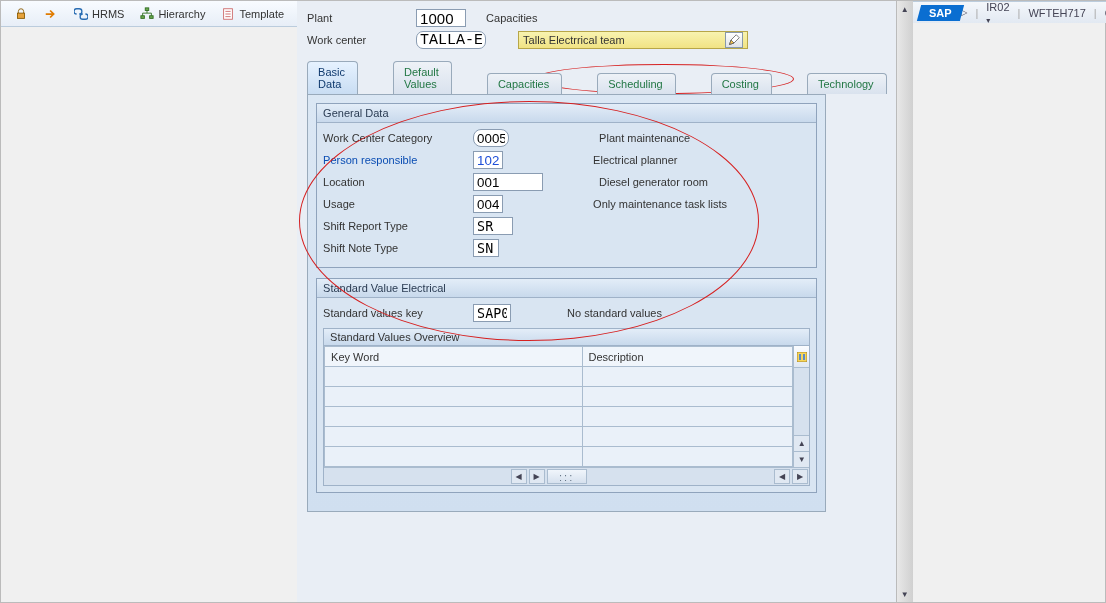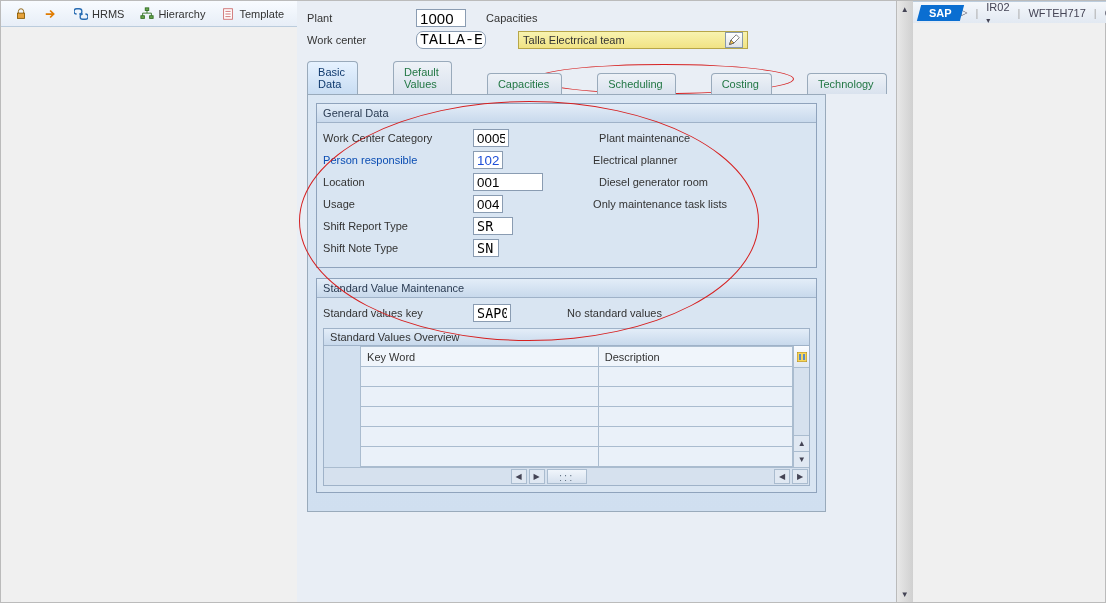--- a/index.html
+++ b/index.html
@@ -32,21 +32,21 @@
   .grouptitle { background:linear-gradient(#e3edf8,#c8d9ec); border-bottom:1px solid #9fb2c8; padding:3px 6px; font-weight:normal; color:#2a3b52; }
   .groupbody { padding:6px; }
   .frow { display:flex; align-items:center; margin-bottom:4px; }
   .flab { width:150px; }
   .fval { width:60px; background:#fff; border:1px solid #8a9cb2; padding:1px 3px; height:18px; }
   .fdesc { margin-left:90px; }
   
   .sv-inner { border:1px solid #9fb2c8; background:#d2e0ef; margin-top:6px; }
   .sv-inner-title { background:linear-gradient(#e3edf8,#c8d9ec); padding:2px 6px; border-bottom:1px solid #9fb2c8; }
   .sv-table-wrap { display:flex; }
-  .sv-table { flex:1; border-collapse:collapse;margin-left:36px; }
+  .sv-table { flex:1; border-collapse:collapse; }
   .sv-table th, .sv-table td { border:1px solid #aabccf; padding:3px 6px; text-align:left; font-weight:normal; height:20px; background:#f0f5fb; }
   .sv-table td { background:#eaf1f9; }
   .sv-side { width:16px; background:#d6e1ee; border-left:1px solid #aabccf; display:flex; flex-direction:column; }
   .sv-side .cfg { height:22px; background:linear-gradient(#fafcff,#e0e8f2); border-bottom:1px solid #aabccf; display:flex; align-items:center; justify-content:center; cursor:pointer; }
   .sv-side .track { flex:1; }
   .sv-side .arr { height:16px; display:flex; align-items:center; justify-content:center; cursor:pointer; background:#e0e8f2; border-top:1px solid #aabccf; }
   .sv-hscroll { height:18px; background:#d6e1ee; display:flex; border-top:1px solid #aabccf; }
   .sv-hscroll .arr { width:16px; display:flex; align-items:center; justify-content:center; cursor:pointer; background:#e0e8f2; border:1px solid #aabccf; margin:1px; }
   .sv-hscroll .sp { flex:1; }
   .sv-hscroll .drag { width:40px; background:linear-gradient(#f0f5fb,#d6e1ee); border:1px solid #aabccf; margin:1px; display:flex; align-items:center; justify-content:center; letter-spacing:2px; color:#678; cursor:grab; }
@@ -153,21 +153,21 @@
           <div class="tab">Costing</div>
           <div class="tab">Technology</div>
         </div>
         <div class="tabbody">
 
           <div class="groupbox">
             <div class="grouptitle">General Data</div>
             <div class="groupbody">
               <div class="frow">
                 <div class="flab">Work Center Category</div>
-                <input class="fval" style="width: 36px;" value="0005">
+                <input class="fval" style="width: 36px; border-radius: 8px;" value="0005">
                 <div class="fdesc">Plant maintenance</div>
               </div>
               <div class="frow">
                 <div class="flab link-blue">Person responsible</div>
                 <input class="fval val-red" style="width: 30px;" value="102">
                 <div class="fdesc">Electrical planner</div>
               </div>
               <div class="frow">
                 <div class="flab">Location</div>
                 <input class="fval" style="width: 70px;" value="001">
@@ -183,21 +183,21 @@
                 <input class="fval" style="width: 40px; font-family: monospace;" value="SR">
               </div>
               <div class="frow">
                 <div class="flab">Shift Note Type</div>
                 <input class="fval" style="width: 26px; font-family: monospace;" value="SN">
               </div>
             </div>
           </div>
 
           <div class="groupbox">
-            <div class="grouptitle">Standard Value Maintenance</div>
+            <div class="grouptitle">Standard Value Electrical</div>
             <div class="groupbody">
               <div class="frow">
                 <div class="flab">Standard values key</div>
                 <input class="fval" style="width: 38px; font-family: monospace;" value="SAP0">
                 <div class="fdesc" style="margin-left:56px;">No standard values</div>
               </div>
 
               <div class="sv-inner">
                 <div class="sv-inner-title">Standard Values Overview</div>
                 <div class="sv-table-wrap">

